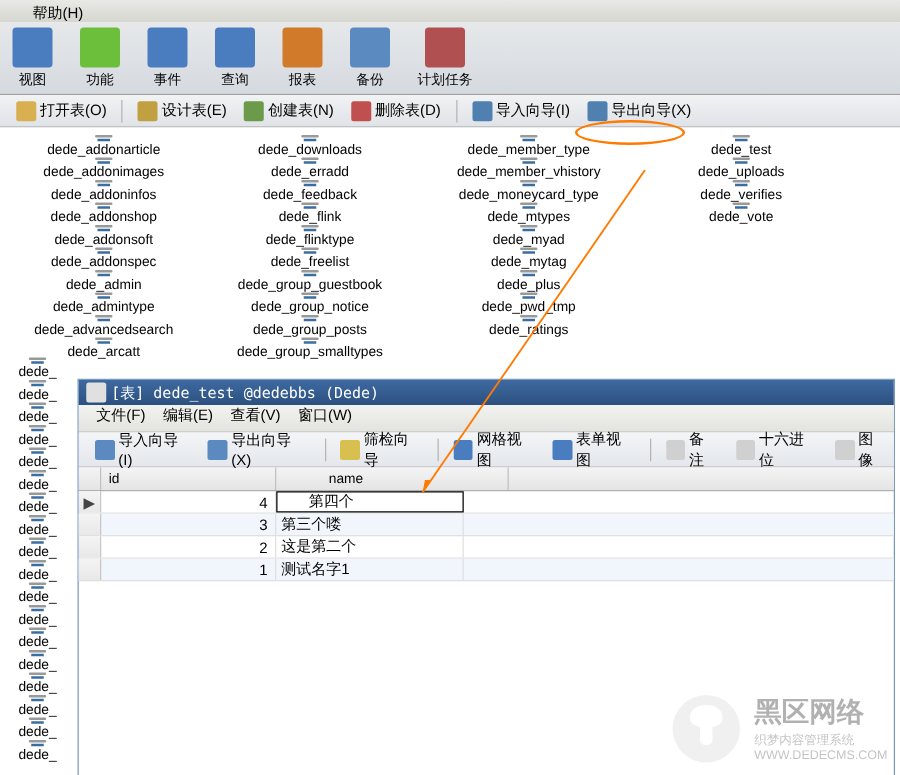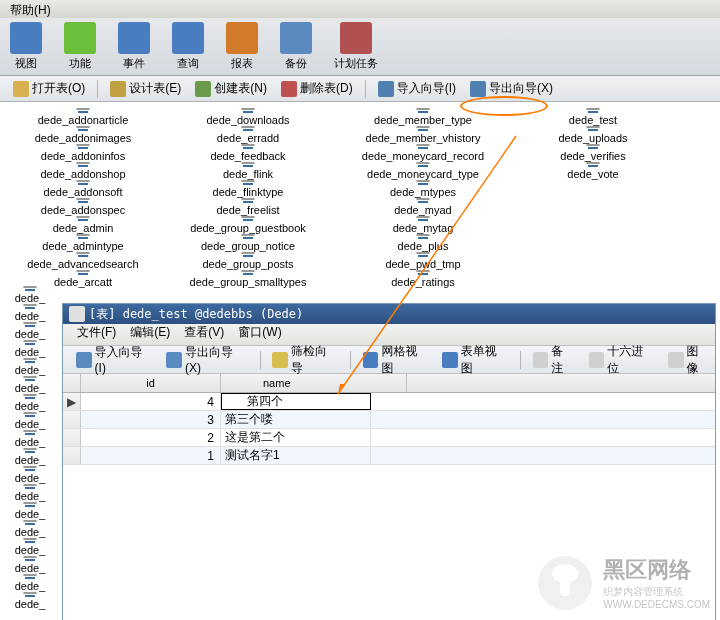--- a/index.html
+++ b/index.html
@@ -1,18 +1,18 @@
 <!DOCTYPE html>
 <html><head>
 <meta charset="utf-8">
 <style>
 * { box-sizing: border-box; margin: 0; padding: 0; }
 body { font-family: "Microsoft YaHei", Tahoma, Arial, sans-serif; font-size: 12px; background: #fff; width: 720px; height: 620px; overflow: hidden; color: #000; position: relative; }
 
-.menu-strip { height: 18px; background: linear-gradient(#e9e9e5, #d6d6d0); padding-left: 4px; }
+.menu-strip { height: 18px; background: linear-gradient(#e9e9e5, #d6d6d0); padding-left: 20px; }
 .menu-strip span { padding: 2px 6px; display: inline-block; }
 
 .toolbar-main { height: 58px; background: linear-gradient(#e6e8ea, #d5dae0); border-bottom: 1px solid #a0a0a0; display: flex; align-items: center; padding-left: 10px; gap: 22px; }
 .tb-btn { display: flex; flex-direction: column; align-items: center; gap: 2px; font-size: 11px; cursor: pointer; }
 .tb-btn .ico { width: 32px; height: 32px; border-radius: 3px; }
 
 .actions-bar { height: 26px; background: linear-gradient(#f0f2f4, #e0e3e7); border-bottom: 1px solid #b0b0b0; display: flex; align-items: center; padding-left: 8px; gap: 4px; font-size: 12px; }
 .act { display: inline-flex; align-items: center; gap: 3px; padding: 2px 5px; cursor: pointer; }
 .sep { width: 1px; height: 18px; background: #b4b4b4; margin: 0 3px; }
 .tiny-ico { width: 16px; height: 16px; border-radius: 2px; display: inline-block; }
@@ -31,21 +31,21 @@
 .sub-window { position: absolute; left: 62px; top: 303px; width: 654px; height: 330px; border: 1px solid #7a9ac0; background: #fff; }
 .sub-title { height: 20px; background: linear-gradient(#3e6aa0, #2c5080); color: #fff; font-size: 12px; display: flex; align-items: center; padding-left: 6px; font-family: "SimSun", monospace; }
 .sub-menu { height: 22px; background: linear-gradient(#f2f2f0, #e3e3df); border-bottom: 1px solid #c0c0c0; display: flex; align-items: flex-start; padding-left: 8px; gap: 2px; font-size: 12px; }
 .sub-menu span { padding: 0 6px; cursor: pointer; }
 .sub-tools { height: 28px; background: linear-gradient(#f3f5f7, #e4e7eb); border-bottom: 1px solid #c0c0c0; display: flex; align-items: center; padding-left: 8px; gap: 4px; font-size: 12px; }
 
 .grid { }
 .grid-head { display: flex; background: linear-gradient(#f4f4f4, #e4e4e4); border-bottom: 1px solid #b0b0b0; }
 .grid-head .gh { border-right: 1px solid #c0c0c0; padding: 3px 6px; font-size: 11px; }
 .gh-sel { width: 18px; }
-.gh-id { width: 140px; text-align: center; }
+.gh-id { width: 140px; text-align: left; }
 .gh-name { width: 150px; margin-left: 36px; }
 .grid-row { display: flex; border-bottom: 1px solid #e0e0e0; height: 18px; align-items: stretch; }
 .grid-row.alt { background: #f0f6fc; }
 .gc-sel { width: 18px; background: linear-gradient(#f4f4f4, #e8e8e8); border-right: 1px solid #c8c8c8; display: flex; align-items: center; justify-content: center; color: #444; }
 .gc-id { width: 140px; border-right: 1px solid #e0e0e0; display: flex; align-items: center; justify-content: flex-end; padding-right: 6px; }
 .gc-name { width: 150px; border-right: 1px solid #e0e0e0; display: flex; align-items: center; padding-left: 4px; }
 .grid-row.current .gc-name { border: 1px solid #000; padding-left: 25px; }
 
 .arrow { position: absolute; pointer-events: none; }
 
@@ -213,24 +213,20 @@
         <div class="tbl-item">
           <span class="tbl-ico"></span>
           <span>dede_member_type</span>
         </div>
         <div class="tbl-item">
           <span class="tbl-ico"></span>
           <span>dede_member_vhistory</span>
         </div>
         <div class="tbl-item">
           <span class="tbl-ico"></span>
-          <span>dede_moneycard_record</span>
-        </div>
-        <div class="tbl-item">
-          <span class="tbl-ico"></span>
           <span>dede_moneycard_type</span>
         </div>
         <div class="tbl-item">
           <span class="tbl-ico"></span>
           <span>dede_mtypes</span>
         </div>
         <div class="tbl-item">
           <span class="tbl-ico"></span>
           <span>dede_myad</span>
         </div>

